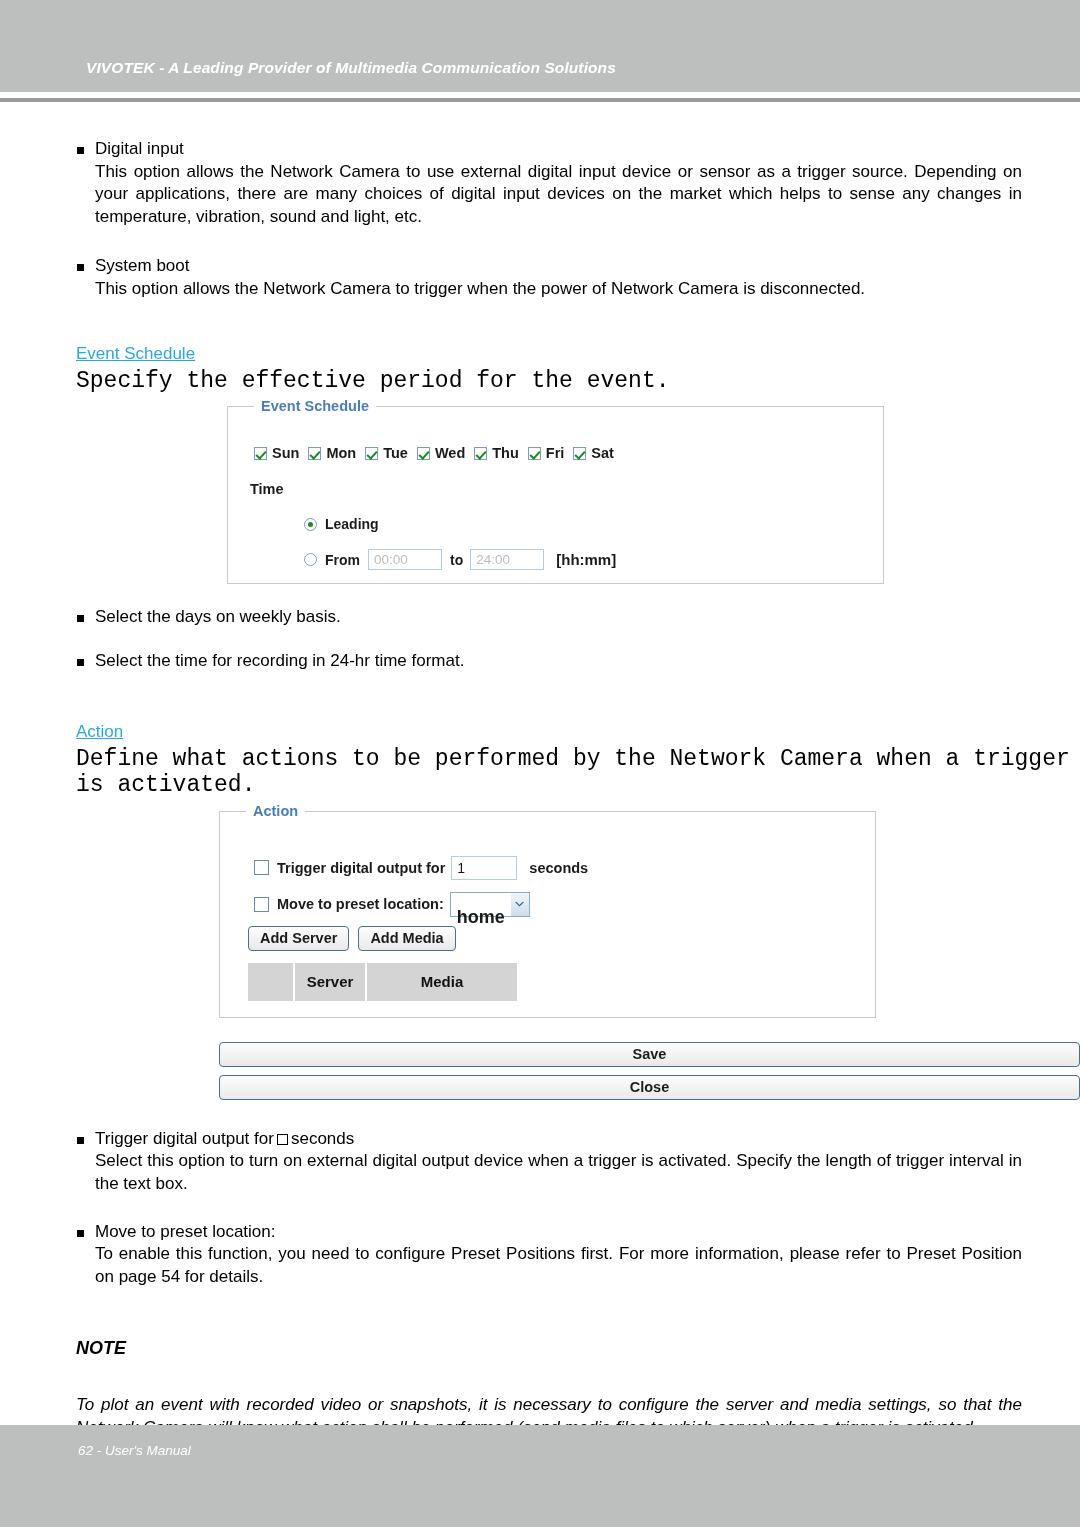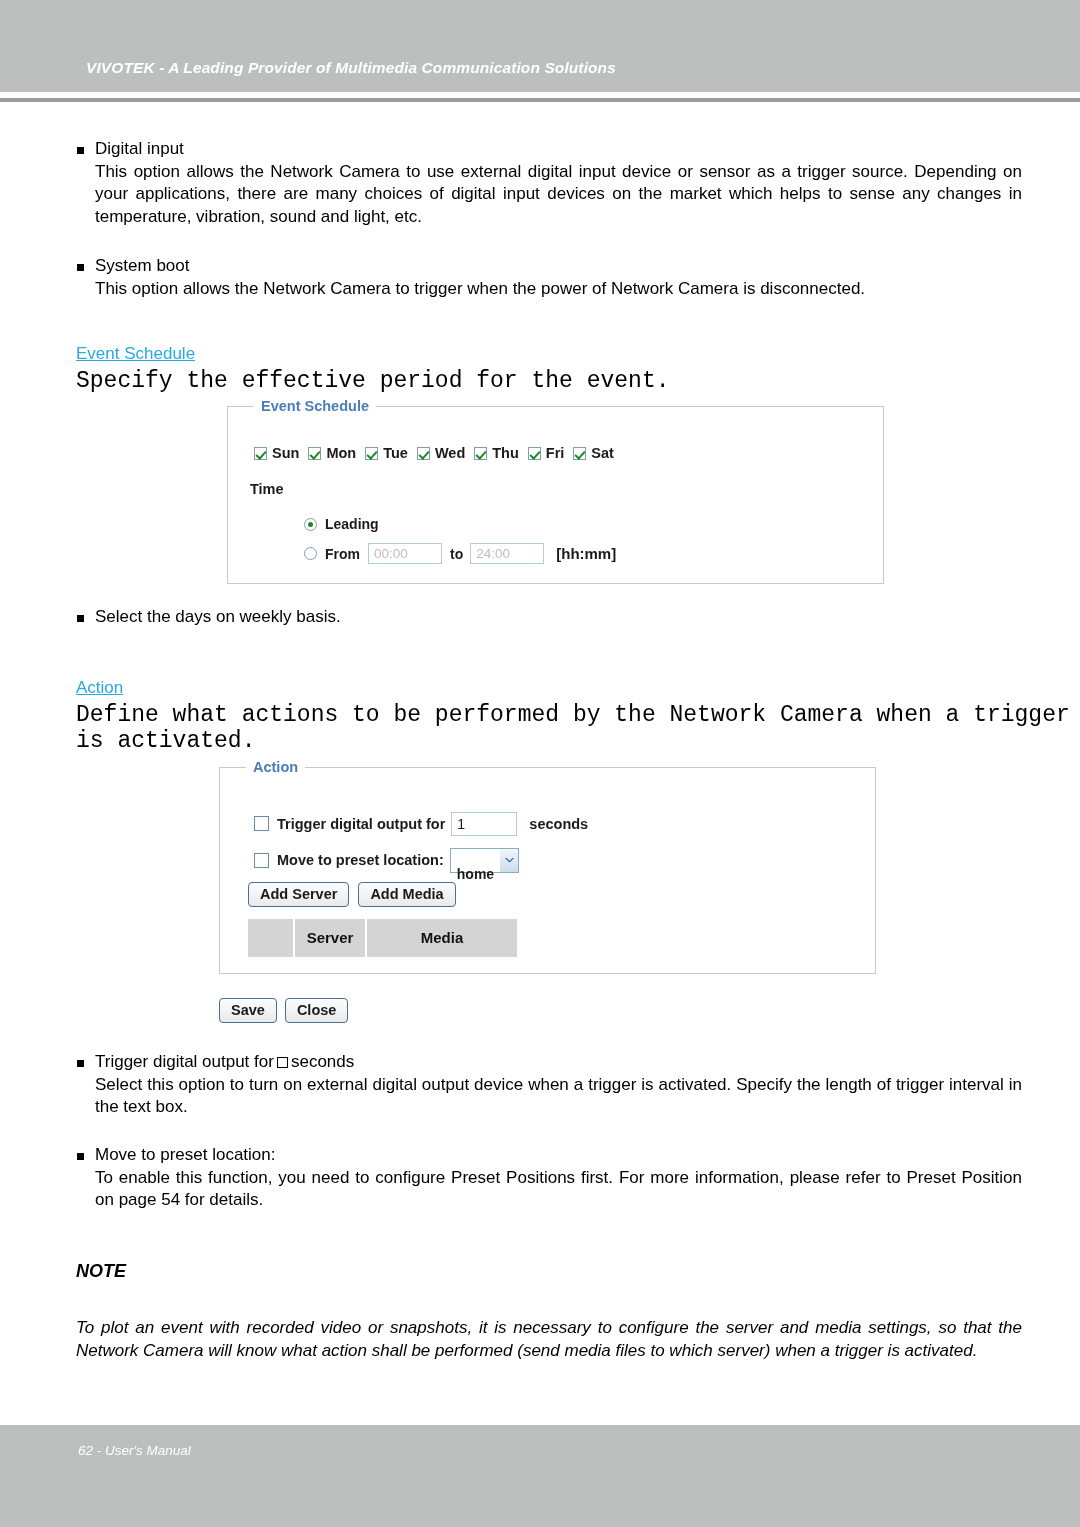--- a/index.html
+++ b/index.html
@@ -193,21 +193,21 @@
     font-weight: bold;
     color: #1b1b1b;
   }
 
   .radio-row {
     position: absolute;
     display: flex;
     align-items: center;
   }
   .radio-always { left: 76px; top: 109px; }
-  .radio-from   { left: 76px; top: 136px; }
+  .radio-from   { left: 76px; top: 142px; }
 
   .rb {
     width: 13px;
     height: 13px;
     border: 1px solid #7f9db9;
     border-radius: 50%;
     background: #ffffff;
     box-sizing: border-box;
     display: inline-block;
     position: relative;
@@ -303,21 +303,21 @@
     margin-left: 6px;
     height: 25px;
     border: 1px solid #86b0bf;
     background: #ffffff;
     box-sizing: border-box;
     display: flex;
     align-items: center;
     padding-left: 6px;
   }
   .preset-value {
-    font-size: 14px;
+    font-size: 18px;
     font-weight: bold;
     color: #1b1b1b;
     margin-right: 6px;
     margin-top: 27px;
   }
   .preset-arrow {
     width: 18px;
     height: 23px;
     background: linear-gradient(to bottom, #f2f6fb, #cddcee);
     display: flex;
@@ -365,20 +365,21 @@
   }
   .act-th.blank { width: 45px; }
   .act-th.server { width: 70px; }
   .act-th.media { width: 150px; }
 
   .save-row {
     margin-left: 219px;
     margin-top: 24px;
     display: flex;
     gap: 8px;
+    flex-direction: column;
   }
 
   .inline-cb {
     display: inline-block;
     width: 11px;
     height: 11px;
     border: 1.5px solid #000;
     box-sizing: border-box;
     vertical-align: -1px;
     margin: 0 3px;
@@ -471,20 +472,23 @@
       <span class="radio-label">From</span>
       <span class="time-input">00:00</span>
       <span class="to-label">to</span>
       <span class="time-input" style="margin-left:7px;">24:00</span>
       <span class="hhmm-label">[hh:mm]</span>
     </div>
   </div>
 
   <div class="bullet-block" style="margin-top:22px;">
     <div class="bullet-head">Select the days on weekly basis.</div>
+  </div>
+  <div class="bullet-block" style="margin-top:21px;">
+    <div class="bullet-head">Select the time for recording in 24-hr time format.</div>
   </div>
 
   <div style="margin-top:49px;">
     <a class="section-link" href="#">Action</a>
   </div>
   <div class="section-desc" style="margin-top:4px;">Define what actions to be performed by the Network Camera when a trigger is activated.</div>
 
   <div class="widget act-widget" style="margin-top:13px;">
     <div class="widget-legend">Action</div>
 

